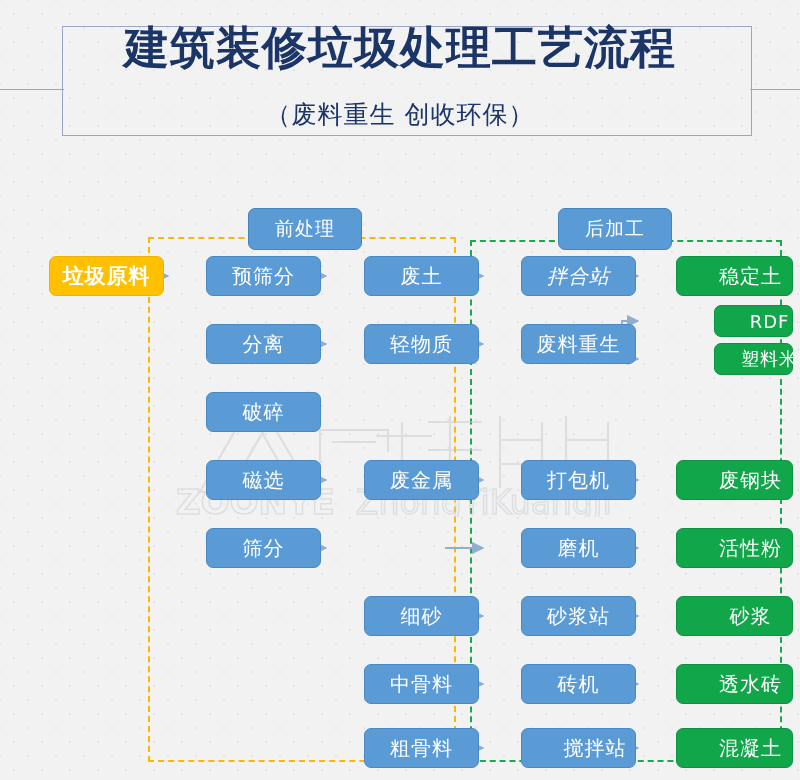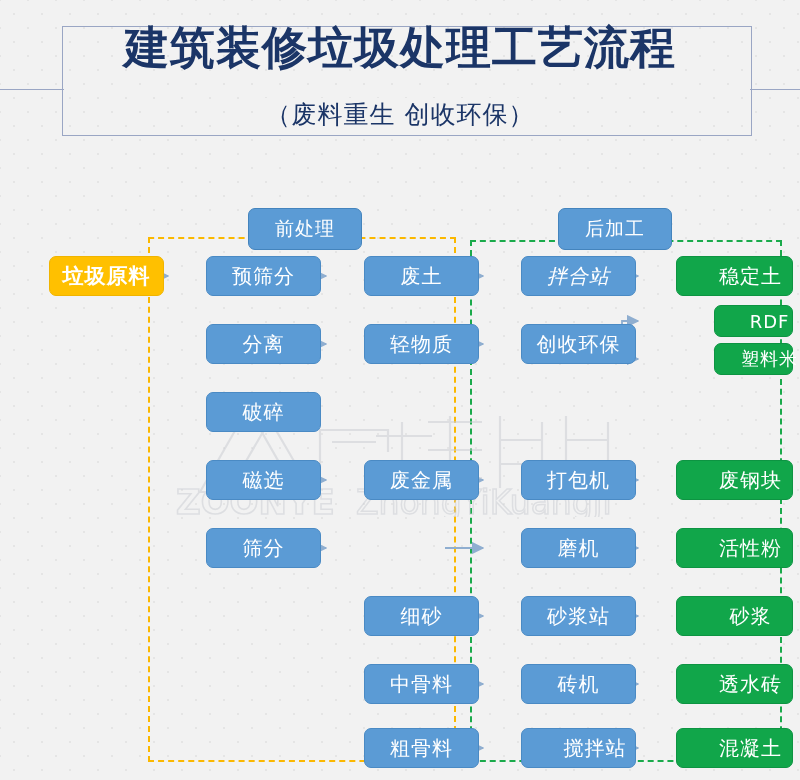--- a/index.html
+++ b/index.html
@@ -214,21 +214,21 @@
   <div class="node blue" style="left:170px; top:528px; width:115px;">筛分</div>
 
   <div class="node blue" style="left:328px; top:256px; width:115px;">废土</div>
   <div class="node blue" style="left:328px; top:324px; width:115px;">轻物质</div>
   <div class="node blue" style="left:328px; top:460px; width:115px;">废金属</div>
   <div class="node blue" style="left:328px; top:596px; width:115px;">细砂</div>
   <div class="node blue" style="left:328px; top:664px; width:115px;">中骨料</div>
   <div class="node blue" style="left:328px; top:728px; width:115px;">粗骨料</div>
 
   <div class="node blue" style="left:485px; top:256px; width:115px;font-style:italic;">拌合站</div>
-  <div class="node blue" style="left:485px; top:324px; width:115px;">创收环保</div>
+  <div class="node blue" style="left:485px; top:324px; width:115px;">废料重生</div>
   <div class="node blue" style="left:485px; top:460px; width:115px;">打包机</div>
   <div class="node blue" style="left:485px; top:528px; width:115px;">磨机</div>
   <div class="node blue" style="left:485px; top:596px; width:115px;">砂浆站</div>
   <div class="node blue" style="left:485px; top:664px; width:115px;">砖机</div>
   <div class="node blue" style="left:485px; top:728px; width:115px;padding-left:33px;">搅拌站</div>
 
   <div class="node green" style="left:640px; top:256px; width:117px;">稳定土</div>
   <div class="node green small" style="left:678px; top:305px; width:79px;">RDF</div>
   <div class="node green small" style="left:678px; top:343px; width:79px;">塑料米</div>
   <div class="node green" style="left:640px; top:460px; width:117px;">废钢块</div>

